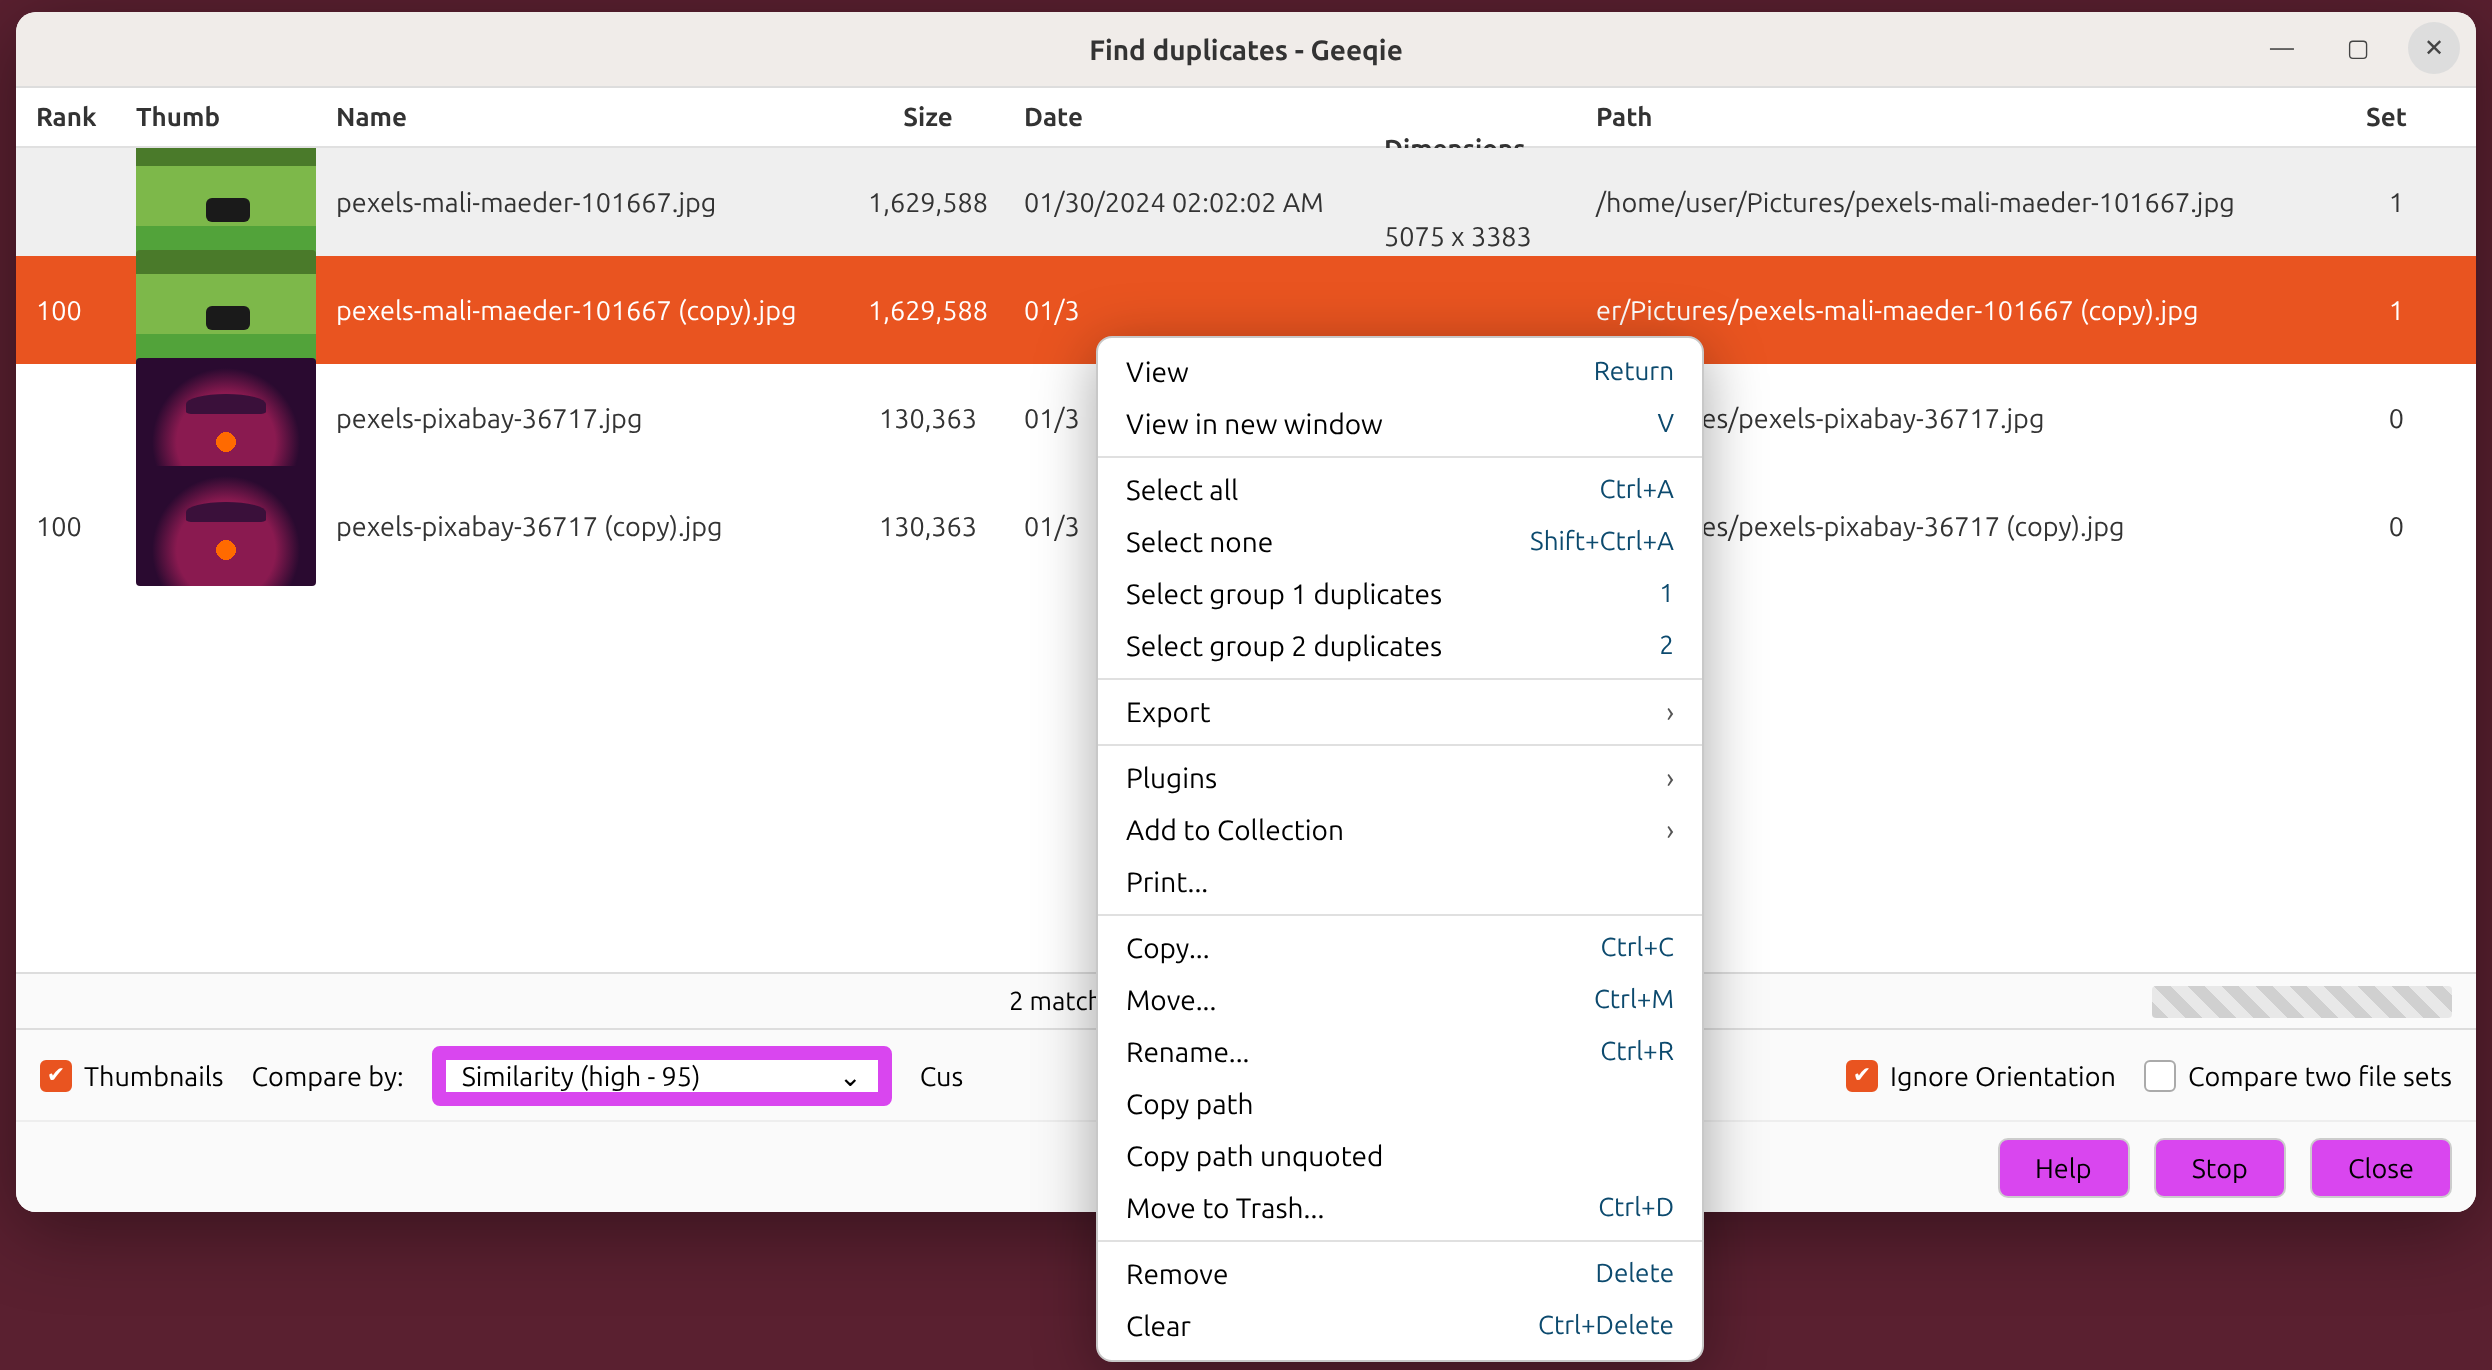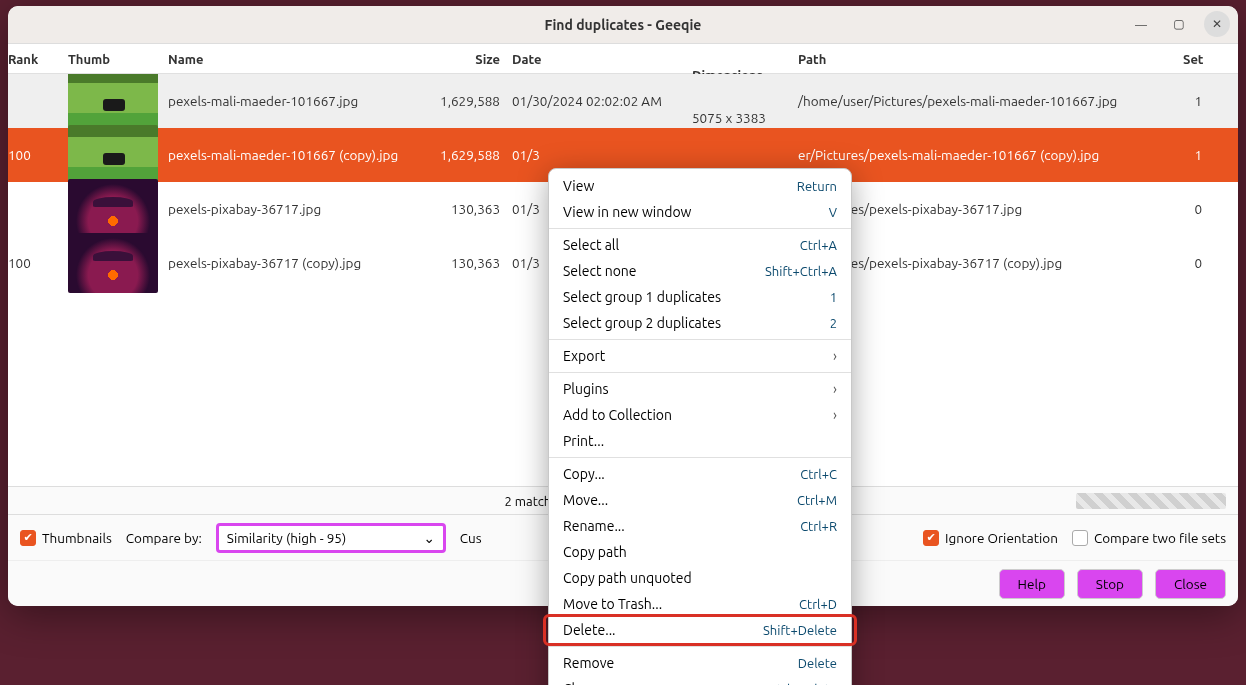--- a/index.html
+++ b/index.html
@@ -4,45 +4,45 @@
 <style>
   * { box-sizing: border-box; margin: 0; padding: 0; font-family: Ubuntu, "Segoe UI", sans-serif; }
   body { background: #5a2030; width: 1246px; height: 685px; overflow: hidden; position: relative; }
   .window { position: absolute; left: 8px; top: 6px; width: 1230px; height: 600px; background: #fafafa; border-radius: 10px; box-shadow: 0 8px 40px rgba(0,0,0,.4); display: flex; flex-direction: column; overflow: hidden; }
   .titlebar { height: 38px; background: #f0ece9; border-bottom: 1px solid #ddd; display: flex; align-items: center; justify-content: center; position: relative; border-radius: 10px 10px 0 0; }
   .titlebar-title { font-weight: 600; font-size: 14px; color: #333; }
   .win-controls { position: absolute; right: 8px; top: 5px; display: flex; gap: 12px; }
   .win-btn { width: 26px; height: 26px; border-radius: 50%; display: flex; align-items: center; justify-content: center; font-size: 12px; cursor: pointer; color: #444; }
   .win-btn.close { background: #ddd; }
   .table-header { display: flex; height: 30px; background: #fff; border-bottom: 1px solid #e0e0e0; font-size: 13px; font-weight: 600; color: #333; align-items: center; }
-  .col-rank { width: 60px; }
+  .col-rank { width: 60px; padding-left: 10px; }
   .col-thumb { width: 100px; }
   .col-name { width: 260px; }
-  .col-size { width: 80px; text-align: right; padding-right: 8px; }
+  .col-size { width: 80px; text-align: center; padding-right: 8px; }
   .col-date { width: 180px; padding-left: 4px; }
   .col-dim { width: 100px; padding-left: 4px; margin-top: 33px; }
   .col-path { flex: 1; padding-left: 10px; }
   .col-set { width: 55px; text-align: right; padding-right: 36px; }
   .rows { flex: 1; overflow: hidden; background: #fff; }
   .row { display: flex; height: 54px; align-items: center; font-size: 13.5px; color: #333; }
   .row.group-head { background: #efefef; }
   .row.selected { background: #e95420; color: #fff; }
   .thumb { width: 90px; height: 60px; border-radius: 2px; }
   .thumb.green { background: linear-gradient(#4a7a2a 0 20%, #7db84a 20% 70%, #52a33a 70%); position: relative; }
   .thumb.green::after { content:""; position:absolute; left:35px; top:28px; width:22px; height:12px; background:#1a1a1a; border-radius:3px; }
   .thumb.sunset { background: radial-gradient(circle at 50% 70%, #ff6a00 0 8%, #8a1a50 8% 40%, #2a0a30 60%); position: relative; }
   .thumb.sunset::after { content:""; position:absolute; left:25px; top:18px; width:40px; height:10px; background:#3a103a; border-radius:50% 50% 10% 10%; }
   .statusbar { height: 28px; border-top: 1px solid #ddd; display:flex; align-items:center; justify-content:center; font-size:13px; background:#fafafa; }
   .statusbar-spacer { flex:1; }
   .statusbar-strip { width:150px; height:16px; background: repeating-linear-gradient(45deg,#d0d0d0 0 6px,#e8e8e8 6px 12px); margin-right:12px; border-radius:2px; }
   .bottombar { height: 46px; border-top: 1px solid #ddd; display:flex; align-items:center; padding: 0 12px; gap: 14px; font-size:13.5px; background:#fafafa; }
   .chk { display:flex; align-items:center; gap:6px; }
   .chk .box { width:16px; height:16px; border:1px solid #e95420; background:#e95420; border-radius:3px; display:flex; align-items:center; justify-content:center; color:#fff; font-size:11px; }
   .chk .box.empty { background:#fff; border-color:#aaa; color:transparent; }
-  .combo { display:flex; align-items:center; border:3px solid #d946ef; border-radius:4px; height:30px; padding:0 8px; gap:30px; background:#fff; min-width:230px; justify-content:space-between; }
+  .combo { display:flex; align-items:center; border:7px solid #d946ef; border-radius:4px; height:30px; padding:0 8px; gap:30px; background:#fff; min-width:230px; justify-content:space-between; }
   .btn { border:1px solid #ccc; border-radius:5px; height:30px; padding:0 18px; background:#d946ef; display:flex; align-items:center; font-size:13.5px; cursor:pointer; }
   .btnbar { height: 46px; border-top:1px solid #eee; display:flex; justify-content:flex-end; gap:12px; padding:8px 12px; background:#fafafa; }
 
   
   .ctxmenu { position:absolute; left:548px; top:168px; width:304px; background:#fff; border:1px solid #c8c8c8; border-radius:8px; box-shadow:0 6px 30px rgba(0,0,0,.35); padding:4px 0; font-size:14px; z-index:10; }
   .mi { height:26px; display:flex; align-items:center; padding:0 14px; justify-content:space-between; cursor:pointer; }
   .mi .accel { color:#0c4a6e; font-size:13px; }
   .mi .arrow { color:#555; }
   .sep { height:1px; background:#e0e0e0; margin:3px 0; }
   .mi.highlight { position:relative; }
@@ -218,24 +218,20 @@
   <div class="mi">
       <span>Copy path</span>
     </div>
   <div class="mi">
       <span>Copy path unquoted</span>
     </div>
   <div class="mi">
       <span>Move to Trash...</span>
       <span class="accel">Ctrl+D</span>
     </div>
-  <div class="mi highlight">
-      <span>Delete...</span>
-      <span class="accel">Shift+Delete</span>
-    </div>
   <div class="sep"></div>
   <div class="mi">
       <span>Remove</span>
       <span class="accel">Delete</span>
     </div>
   <div class="mi">
       <span>Clear</span>
       <span class="accel">Ctrl+Delete</span>
     </div>
 

